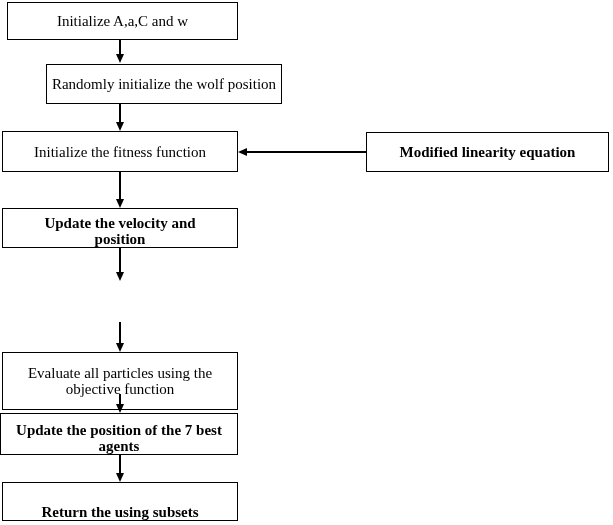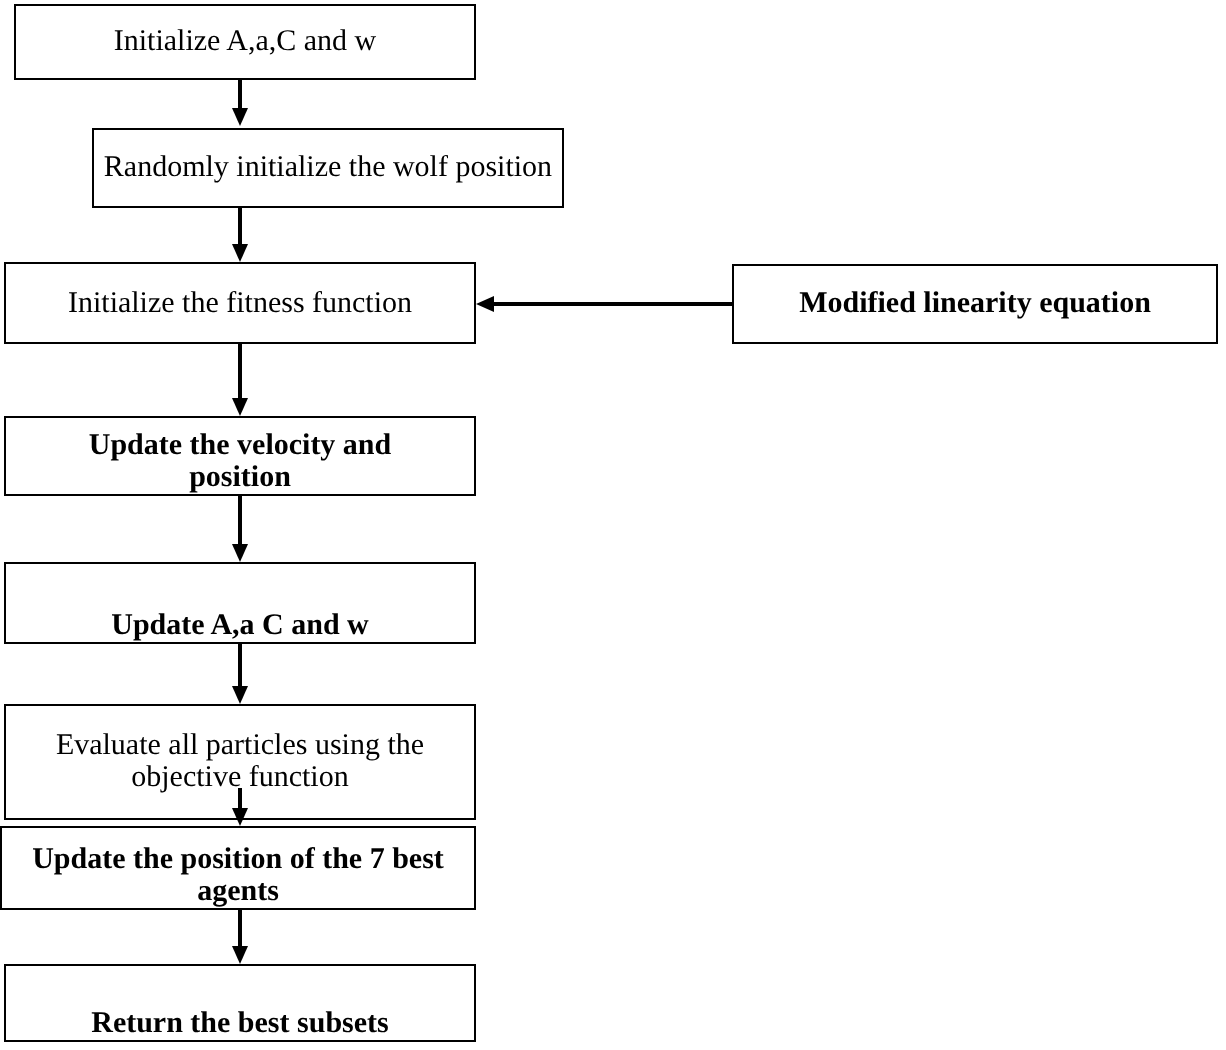--- a/index.html
+++ b/index.html
@@ -115,44 +115,41 @@
   <div class="tri-down t3"></div>
 
   <div class="node n4 bold">
     <span class="label">Update the velocity and
 position</span>
   </div>
 
   <div class="vline v4"></div>
   <div class="tri-down t4"></div>
 
-  <div class="node n5 bold">
-    <span class="label">Update A,a C and w</span>
-  </div>
 
   <div class="vline v5"></div>
   <div class="tri-down t5"></div>
 
   <div class="node n6">
     <span class="label">Evaluate all particles using the
 objective function</span>
   </div>
 
   <div class="vline v6"></div>
   <div class="tri-down t6"></div>
 
   <div class="node n7 bold">
     <span class="label">Update the position of the 7 best agents</span>
   </div>
 
   <div class="vline v7"></div>
   <div class="tri-down t7"></div>
 
   <div class="node n8 bold">
-    <span class="label">Return the best subsets</span>
+    <span class="label">Return the using subsets</span>
   </div>
 
   <div class="node n9">
     <span class="label">Modified linearity equation</span>
   </div>
 
   <div class="hline"></div>
   <div class="tri-left"></div>
 
 </div>

